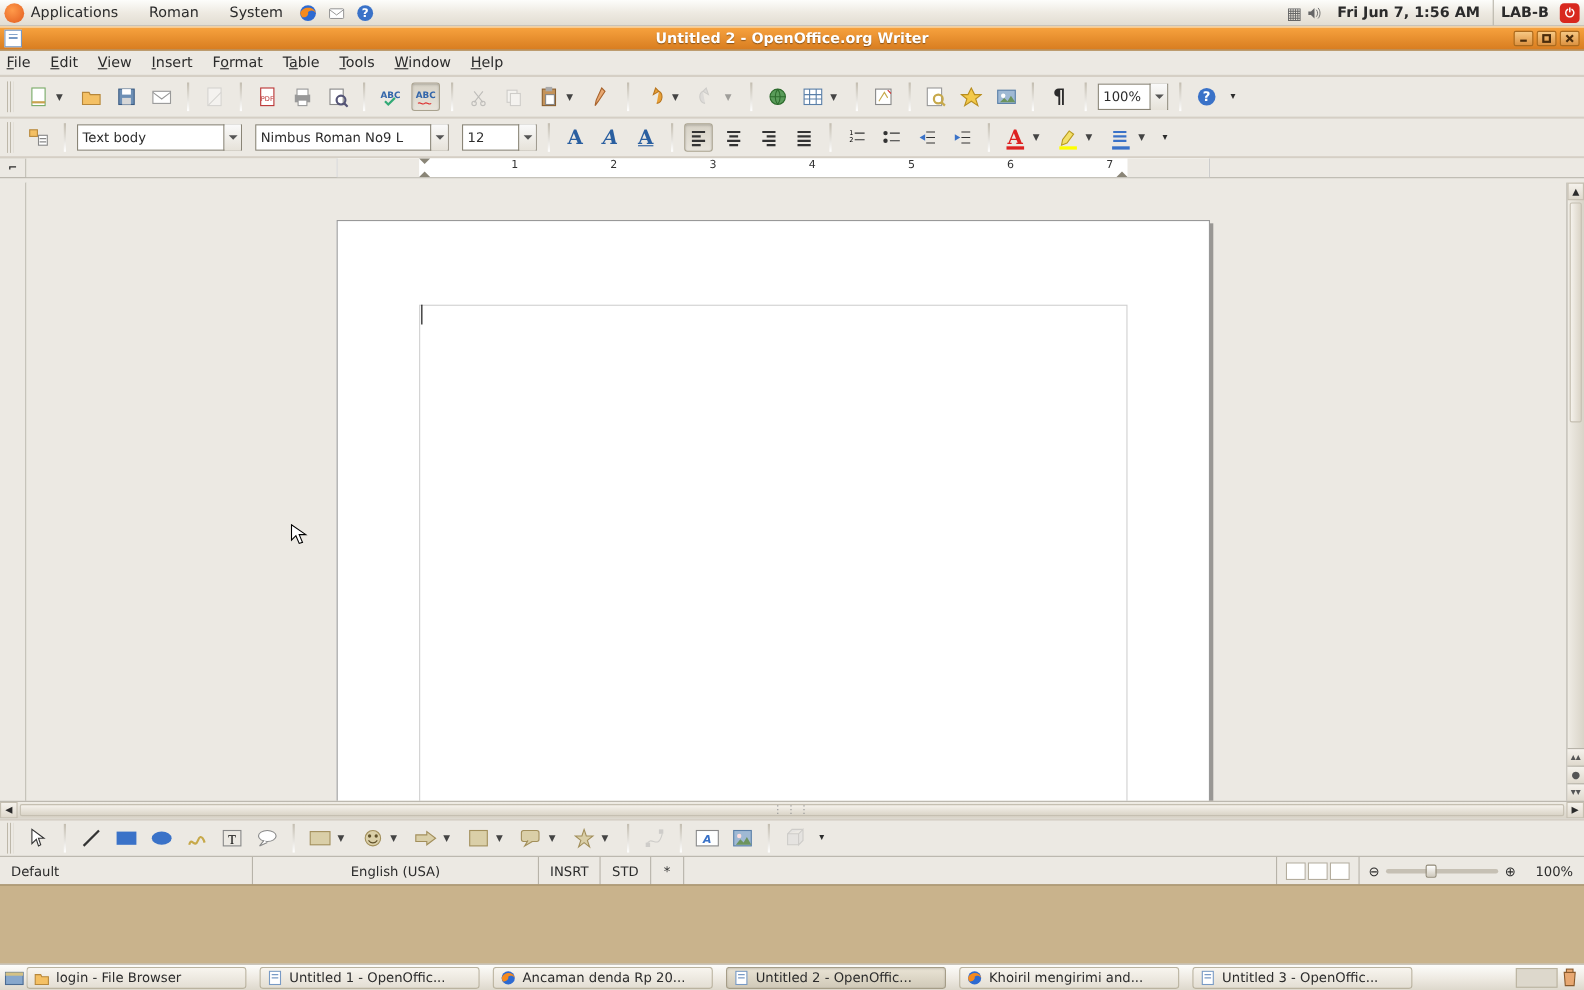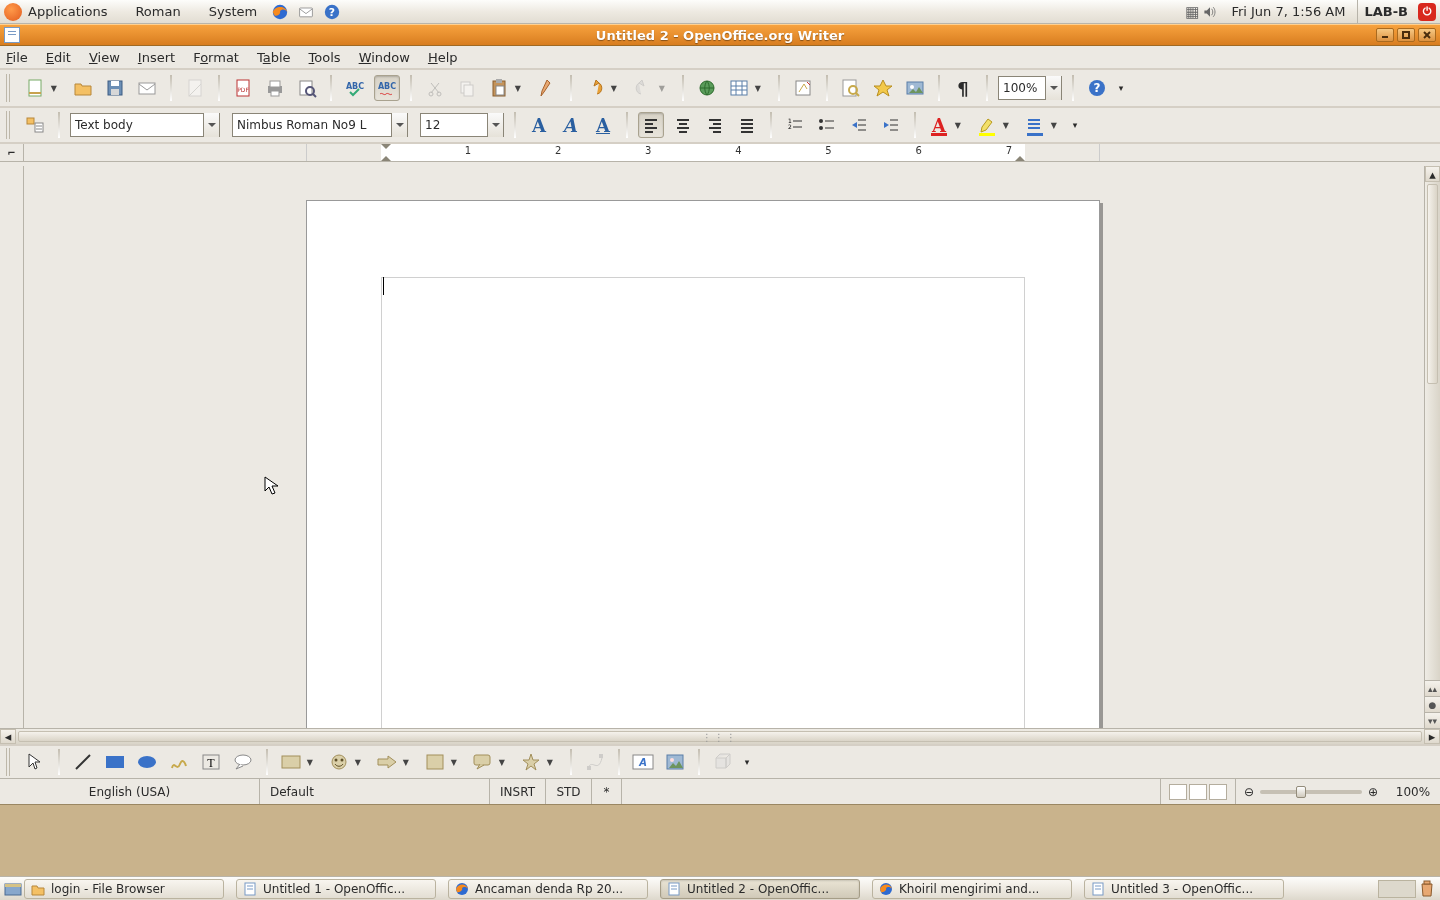--- a/index.html
+++ b/index.html
@@ -41,21 +41,21 @@
     width:18px;height:18px;border-radius:50%;
     background:radial-gradient(circle at 40% 35%,#ff9a4a,var(--ubuntu));
     margin-right:6px;
     display:inline-block;flex-shrink:0;
   }
   .desktop-panel .menus { display:flex; gap:28px; }
   .desktop-panel .menus span { cursor:default; }
   .panel-icons { display:flex; gap:8px; margin-left:14px; align-items:center;}
   .ico { width:18px;height:18px;display:inline-flex;align-items:center;justify-content:center;font-size:15px;color:#666;}
   .panel-spacer { flex:1; }
-  .clock { margin:4px 12px; font-weight:normal; }
+  .clock { margin:4px 12px; font-weight:bold; }
   .lab-tag { border-left:1px solid var(--sep);padding:0 6px;height:100%;display:flex;align-items:center;font-weight:bold;}
   .power-btn { width:18px;height:18px;border-radius:4px;background:#d8281e;display:flex;align-items:center;justify-content:center;color:#fff;font-size:11px;font-weight:bold;margin-left:4px;}
 
   
   .window-titlebar {
     height:22px;
     background:linear-gradient(var(--title-grad-a),var(--title-grad-b));
     border-top:1px solid #ffd08f;
     border-bottom:1px solid var(--title-border);
     display:flex;
@@ -487,21 +487,21 @@
     </span>
   <span class="tsep"></span>
   <div class="combo" style="width:150px">
     <span>Text body</span>
     <span class="cap"></span>
   </div>
   <div class="combo" style="width:176px;margin-left:6px">
     <span>Nimbus Roman No9 L</span>
     <span class="cap"></span>
   </div>
-  <div class="combo" style="width:84px;margin-left:6px">
+  <div class="combo" style="width:68px;margin-left:6px">
     <span>12</span>
     <span class="cap"></span>
   </div>
   <span class="tsep"></span>
   <span class="tbtn">
       <span class="font-A" style="color:#2a5fa0;">A</span>
     </span>
   <span class="tbtn">
       <span class="font-A" style="color:#2a5fa0;font-style:italic;">A</span>
     </span>
@@ -774,22 +774,22 @@
       <svg width="22" height="20">
         <path d="M4 6h10v10H4z M14 6l4-4v10l-4 4z M4 6l4-4h10" fill="#ddd" stroke="#aaa"></path>
       </svg>
     </span>
   <span class="tbtn" style="width:10px">
       <span style="font-size:9px;">▾</span>
     </span>
 </div>
 
 <div class="statusbar">
+  <div class="stat-cell" style="width:230px">Default</div>
   <div class="stat-cell ra" style="width:260px">English (USA)</div>
-  <div class="stat-cell" style="width:230px">Default</div>
   <div class="stat-cell ra" style="width:56px">INSRT</div>
   <div class="stat-cell ra" style="width:46px">STD</div>
   <div class="stat-cell ra" style="width:30px">*</div>
   <div class="stat-cell" style="flex:1"></div>
   <div class="view-btns">
     <div class="view-btn"></div>
     <div class="view-btn"></div>
     <div class="view-btn"></div>
   </div>
   <div class="zoom-slider">

